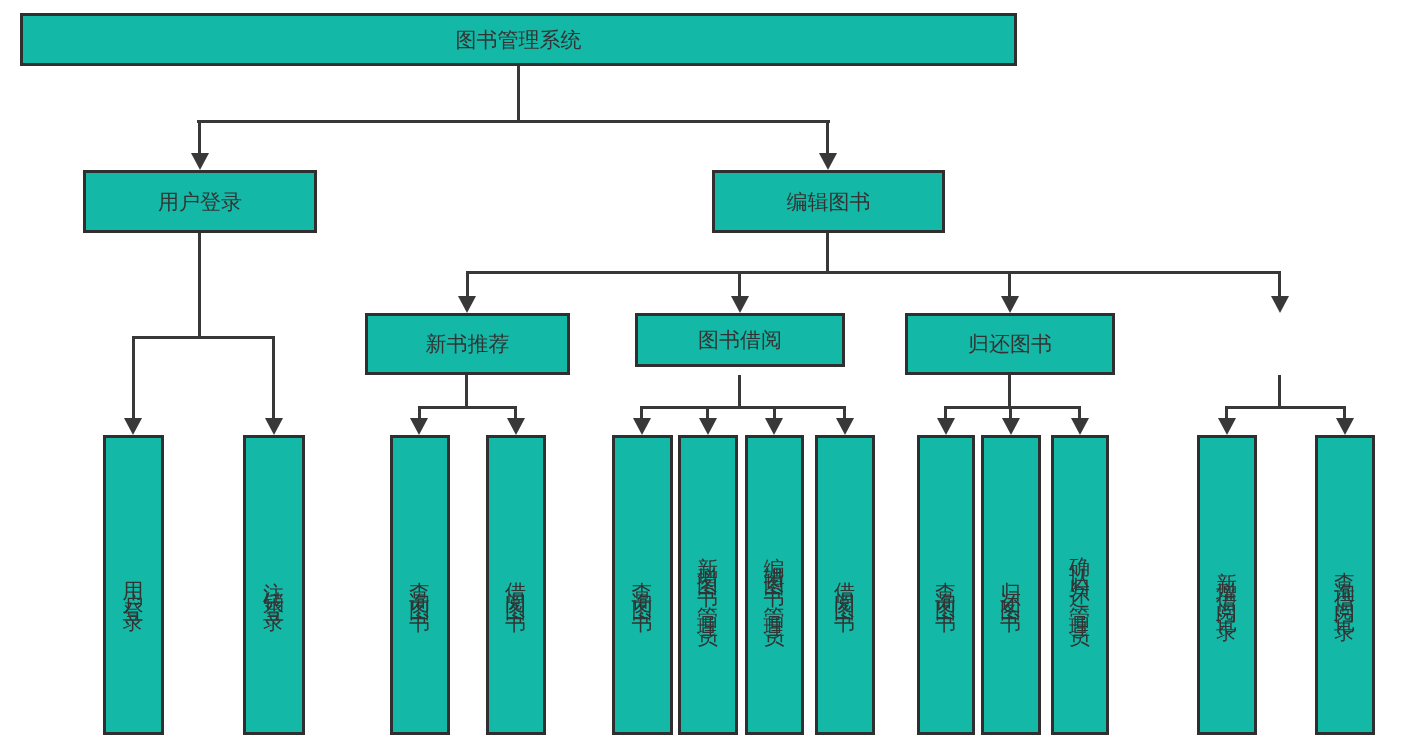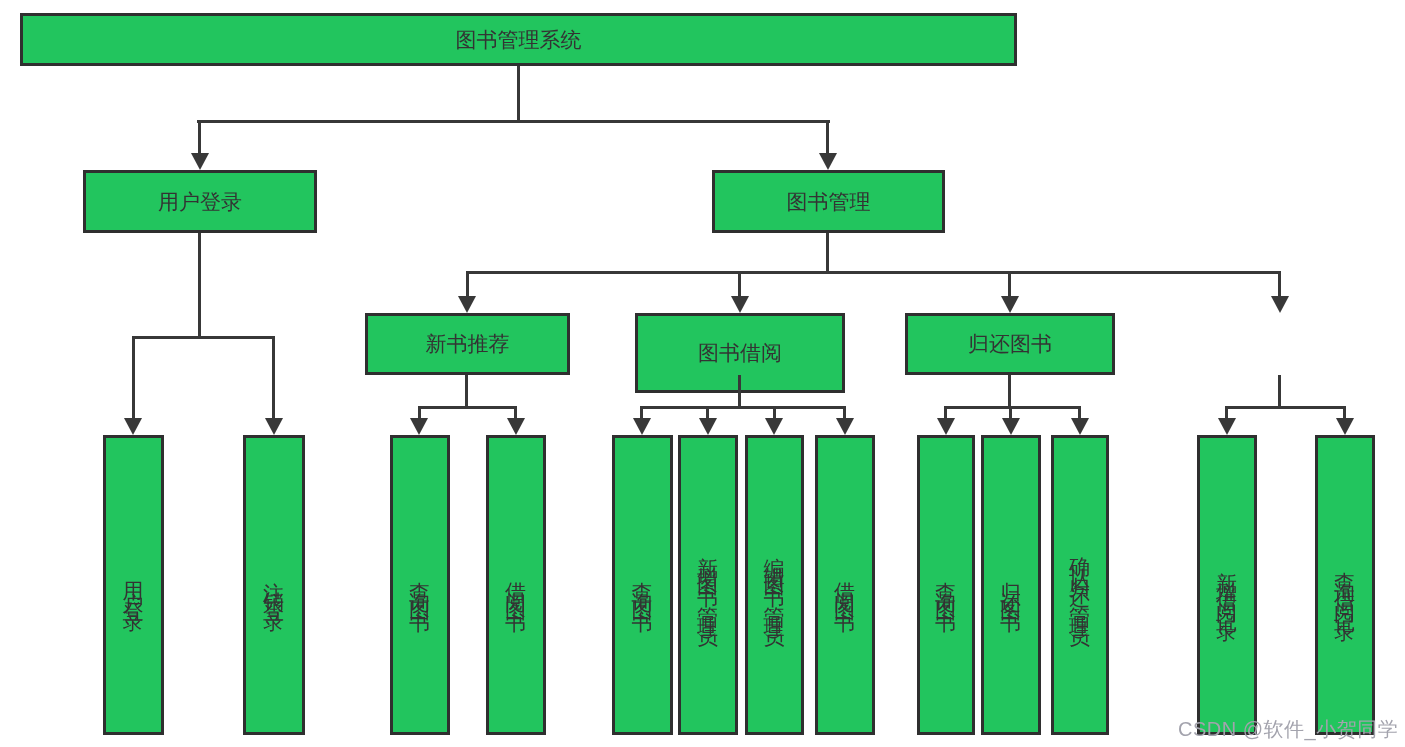--- a/index.html
+++ b/index.html
@@ -1,21 +1,21 @@
 <!DOCTYPE html>
 <html><head>
 <meta charset="utf-8">
 <style>
   html,body{margin:0;padding:0;background:#ffffff;}
   .canvas{
     position:relative;width:1405px;height:747px;background:#ffffff;overflow:hidden;
     font-family:"Liberation Sans","DejaVu Sans",sans-serif;color:#333333;
   }
   .node{
-    position:absolute;background:#22c55e;border:3px solid #2f2f2f;box-sizing:border-box;
+    position:absolute;background:#14b8a6;border:3px solid #2f2f2f;box-sizing:border-box;
     display:flex;align-items:center;justify-content:center;
     font-size:21px;color:#333333;white-space:nowrap;
   }
   .node.vert .lbl{
     writing-mode:vertical-rl;text-orientation:mixed;
     letter-spacing:10px;line-height:1;font-size:21px;
   }
   .vl{position:absolute;width:3px;background:#383838;}
   .hl{position:absolute;height:3px;background:#383838;}
   .ah{
@@ -43,21 +43,21 @@
     <div class="vl" style="left:198px;top:120px;height:35px;"></div>
     <div class="ah" style="left:191px;top:153px;"></div>
     <div class="vl" style="left:826px;top:120px;height:35px;"></div>
     <div class="ah" style="left:819px;top:153px;"></div>
   </div>
 
   <div class="node" style="left:83px;top:170px;width:234px;height:63px;">
     <span class="lbl">用户登录</span>
   </div>
   <div class="node" style="left:712px;top:170px;width:233px;height:63px;">
-    <span class="lbl">图书管理</span>
+    <span class="lbl">编辑图书</span>
   </div>
 
   <div>
     <div class="vl" style="left:198px;top:233px;height:103px;"></div>
     <div class="hl" style="left:132px;top:336px;width:143px;"></div>
     <div class="vl" style="left:132px;top:336px;height:82px;"></div>
     <div class="ah" style="left:124px;top:418px;"></div>
     <div class="vl" style="left:272px;top:336px;height:82px;"></div>
     <div class="ah" style="left:265px;top:418px;"></div>
   </div>
@@ -71,21 +71,21 @@
     <div class="ah" style="left:731px;top:296px;"></div>
     <div class="vl" style="left:1008px;top:271px;height:27px;"></div>
     <div class="ah" style="left:1001px;top:296px;"></div>
     <div class="vl" style="left:1278px;top:271px;height:27px;"></div>
     <div class="ah" style="left:1271px;top:296px;"></div>
   </div>
 
   <div class="node" style="left:365px;top:313px;width:205px;height:62px;">
     <span class="lbl">新书推荐</span>
   </div>
-  <div class="node" style="left:635px;top:313px;width:210px;height:80px;">
+  <div class="node" style="left:635px;top:313px;width:210px;height:54px;">
     <span class="lbl">图书借阅</span>
   </div>
   <div class="node" style="left:905px;top:313px;width:210px;height:62px;">
     <span class="lbl">归还图书</span>
   </div>
 
   <div>
     <div class="vl" style="left:465px;top:375px;height:31px;"></div>
     <div class="hl" style="left:418px;top:406px;width:99px;"></div>
     <div class="vl" style="left:418px;top:406px;height:12px;"></div>
@@ -164,15 +164,14 @@
     <span class="lbl">确认归还（管理员）</span>
   </div>
 
   <div class="node vert" style="left:1197px;top:435px;width:60px;height:300px;">
     <span class="lbl">新增借阅记录</span>
   </div>
   <div class="node vert" style="left:1315px;top:435px;width:60px;height:300px;">
     <span class="lbl">查询借阅记录</span>
   </div>
 
-  <div class="watermark">CSDN @软件_小贺同学</div>
 
 </div>
 
 </body></html>

